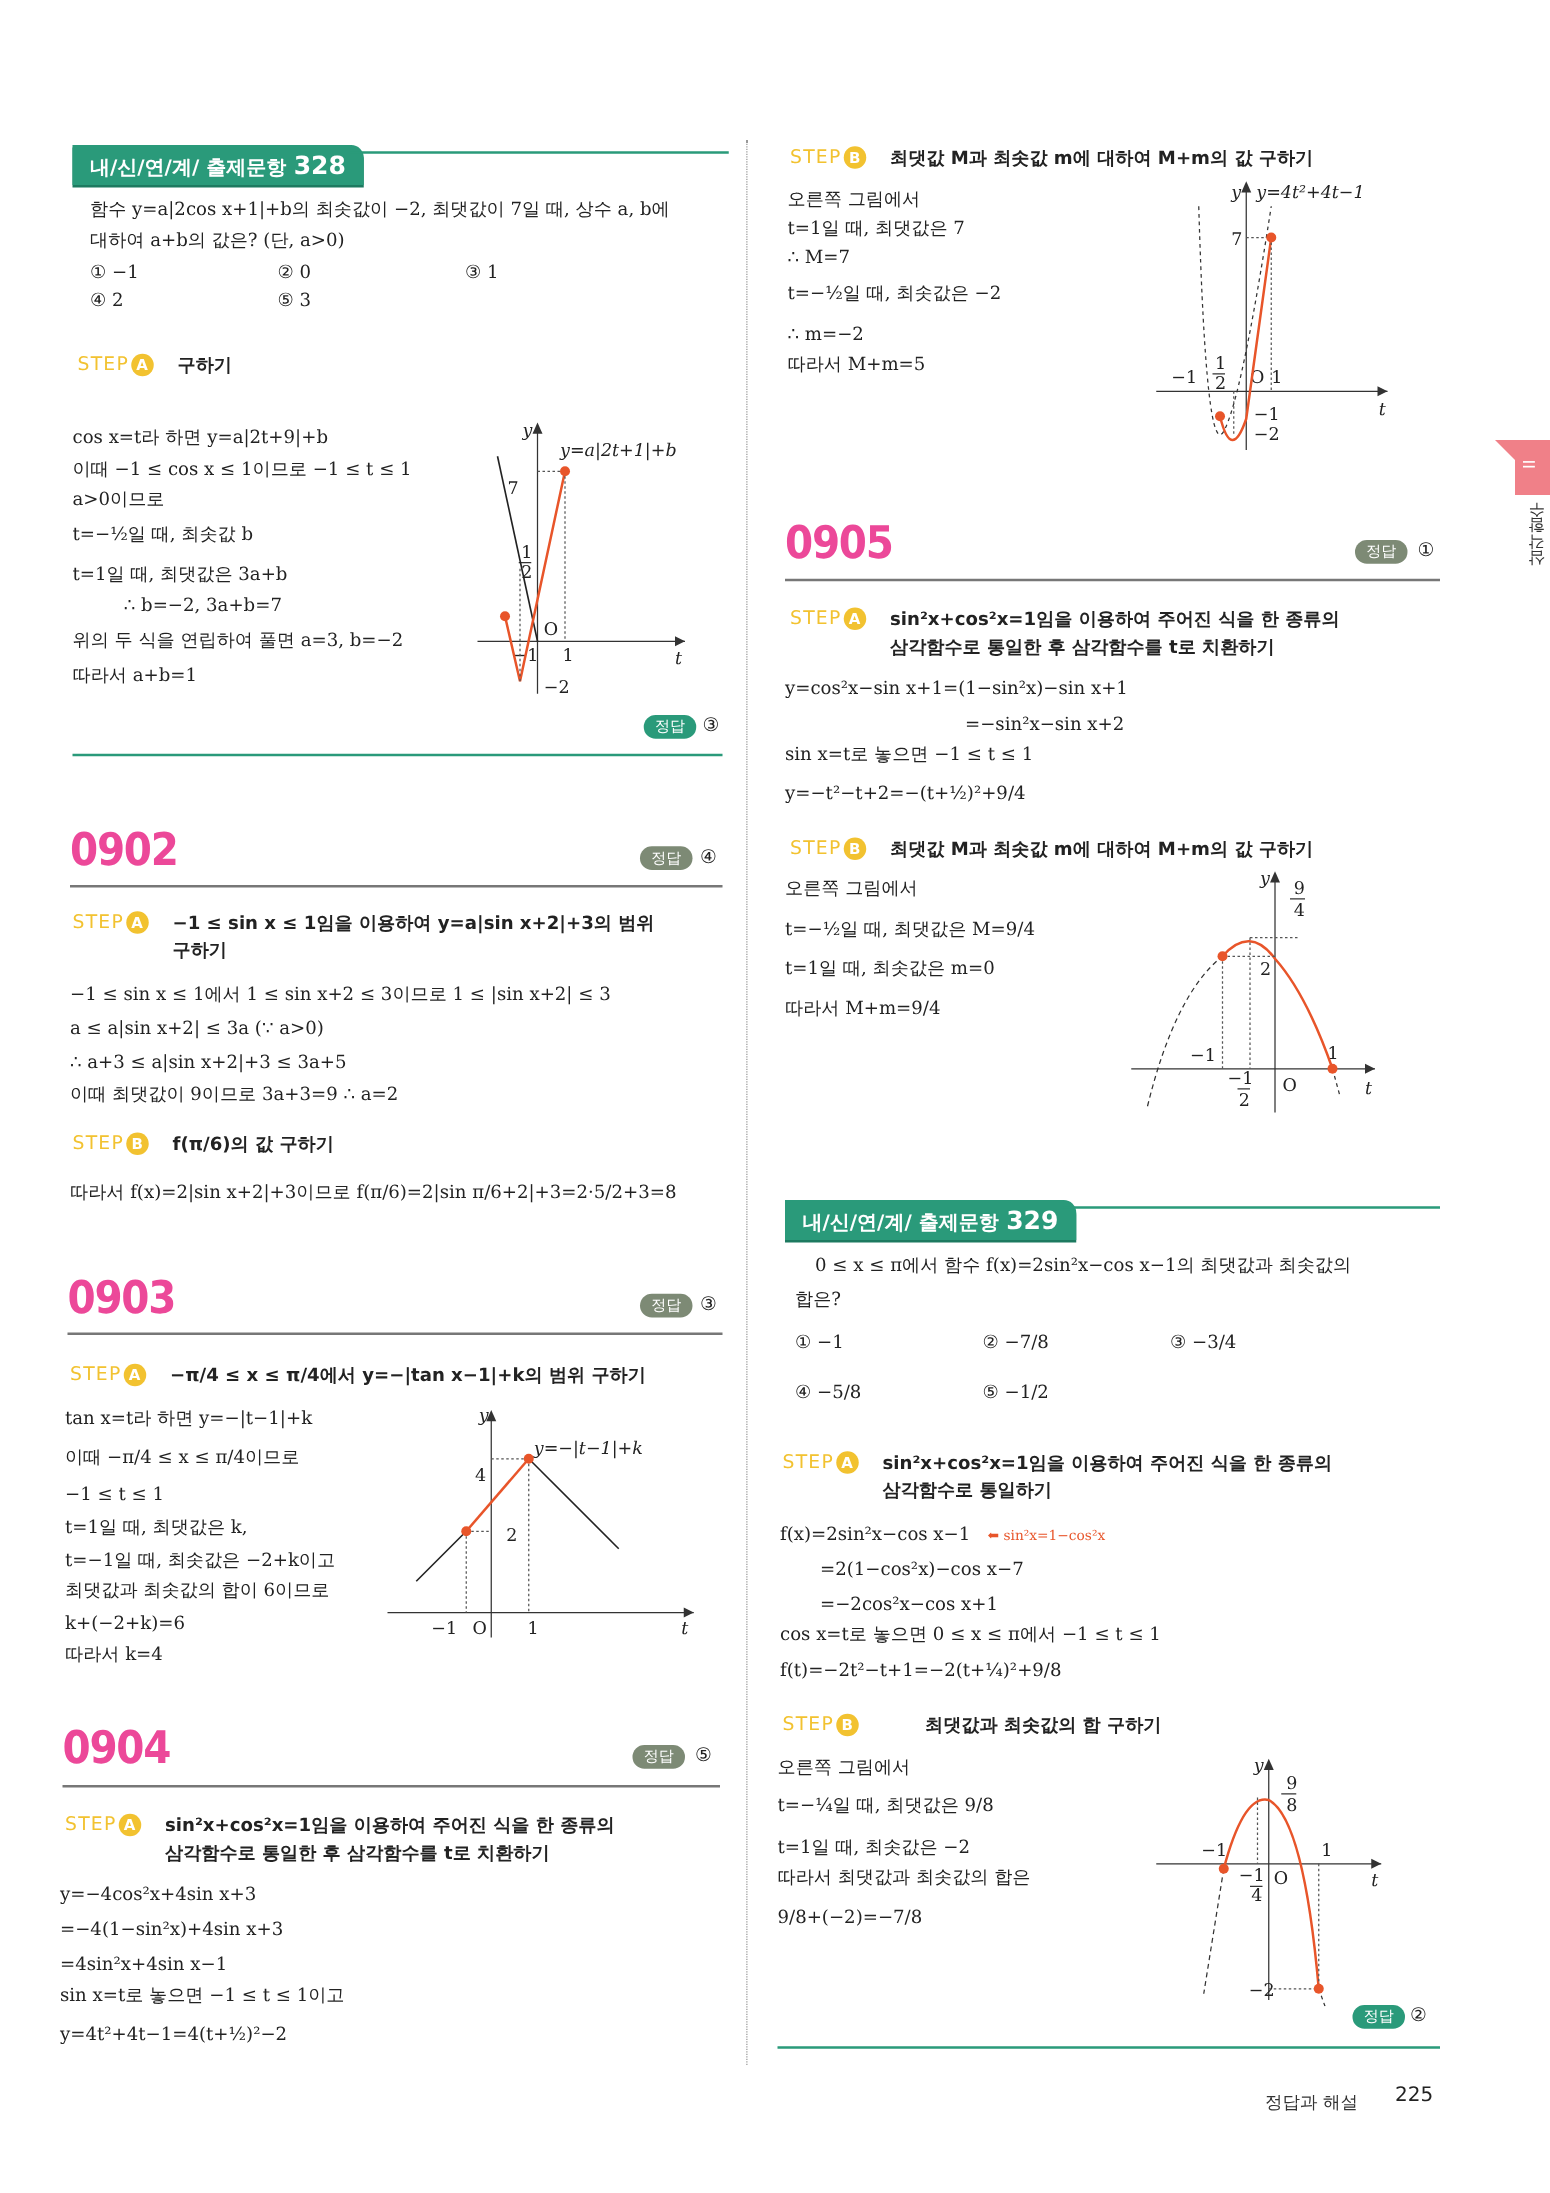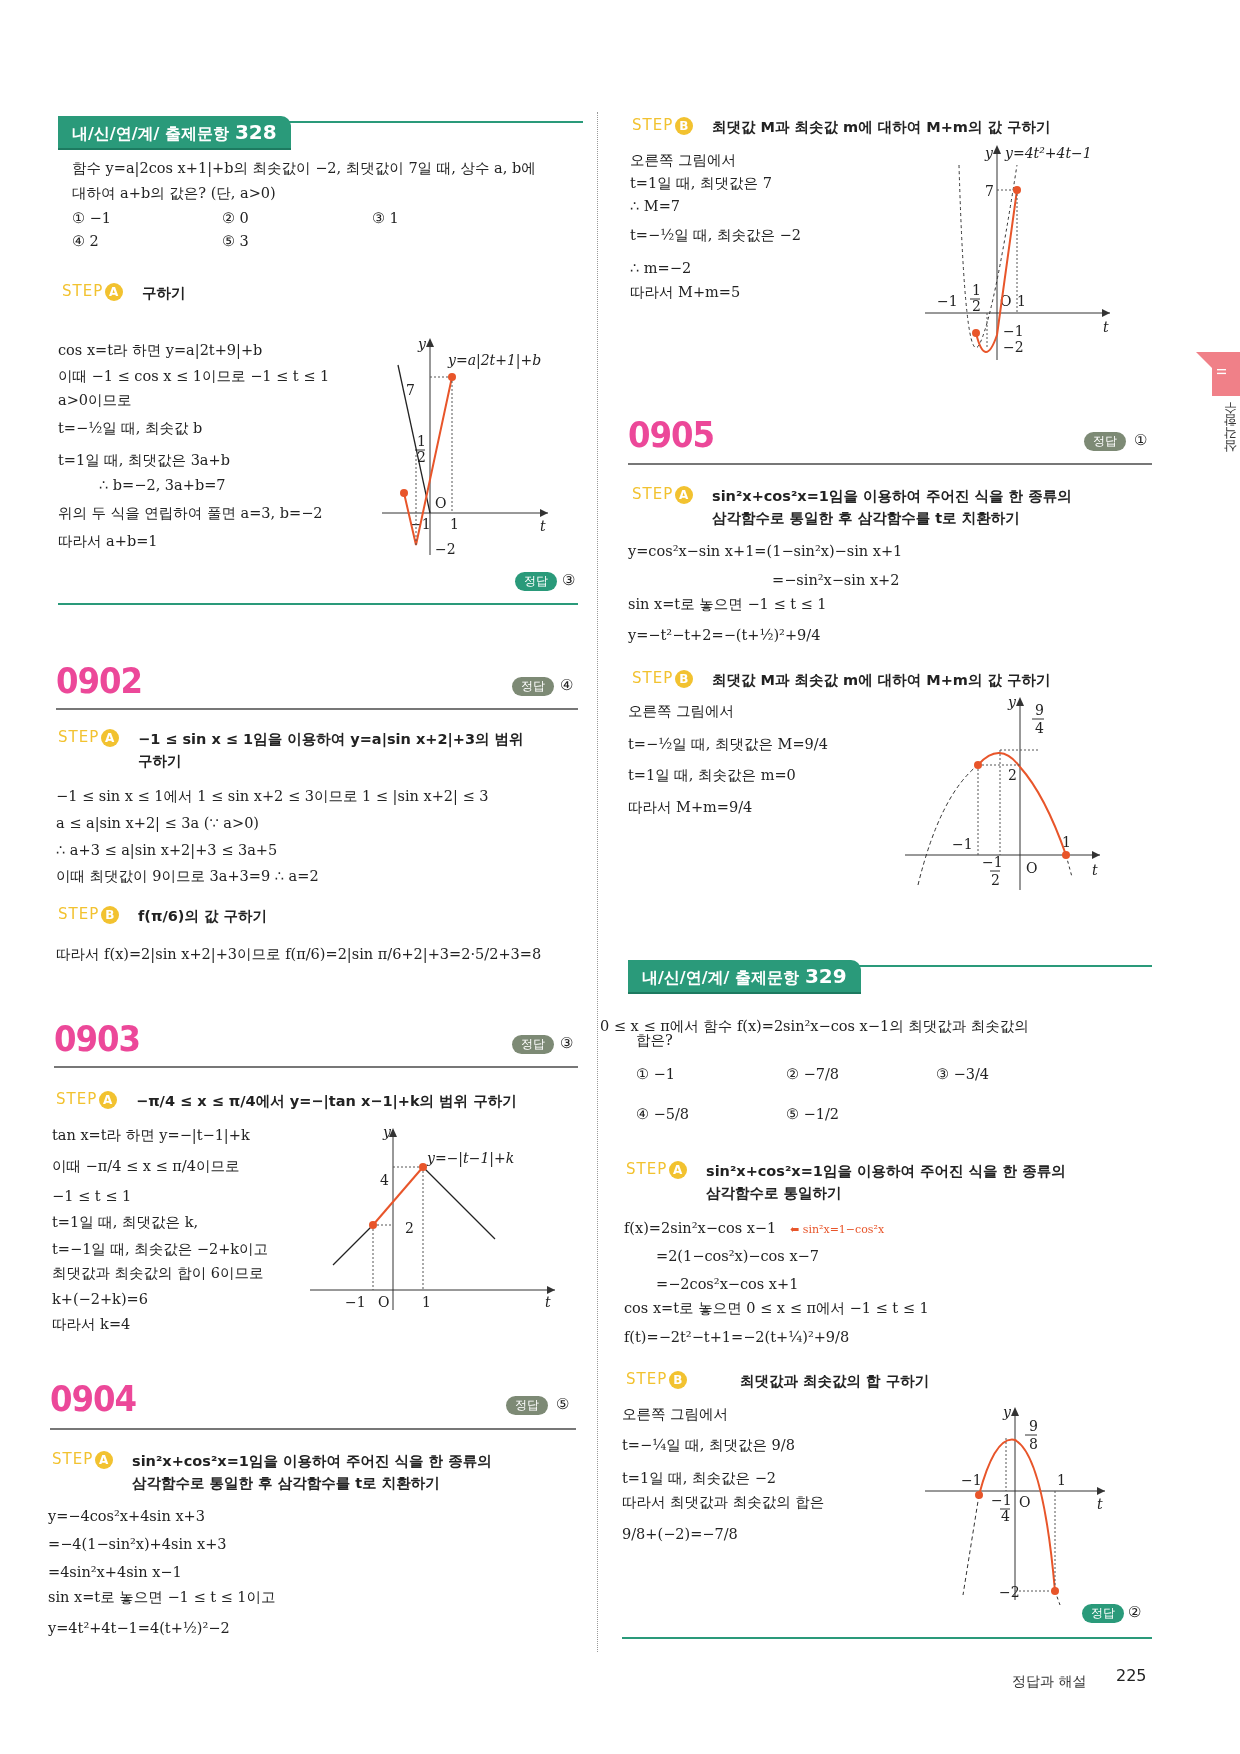--- a/index.html
+++ b/index.html
@@ -248,21 +248,21 @@
   <line x1="88" y1="70" x2="88" y2="160" stroke="#555" stroke-dasharray="2,2"></line>
   <line x1="110" y1="55" x2="110" y2="160" stroke="#555" stroke-dasharray="2,2"></line>
   <circle cx="88" cy="70" r="4" fill="#e8552a"></circle>
   <circle cx="176" cy="160" r="4" fill="#e8552a"></circle>
 </svg>
 
 <div class="naesin" style="left:628px;top:960px;">
   <span>내/신/연/계/ 출제문항</span><span class="num">329</span>
 </div>
 <div class="naesin-line" style="left:850px;top:965px;width:302px;"></div>
-<div class="line" style="left:600px;top:1003px;margin-top:13px;">0 ≤ x ≤ π에서 함수 f(x)=2sin²x−cos x−1의 최댓값과 최솟값의</div>
+<div class="line" style="left:652px;top:1003px;">0 ≤ x ≤ π에서 함수 f(x)=2sin²x−cos x−1의 최댓값과 최솟값의</div>
 <div class="line" style="left:636px;top:1030px;">합은?</div>
 <div class="line" style="left:636px;top:1064px;">① −1</div>
 <div class="line" style="left:786px;top:1064px;">② −7/8</div>
 <div class="line" style="left:936px;top:1064px;">③ −3/4</div>
 <div class="line" style="left:636px;top:1104px;">④ −5/8</div>
 <div class="line" style="left:786px;top:1104px;">⑤ −1/2</div>
 
 <div class="step" style="left:626px;top:1160px;"><span>STEP</span><span class="circ">A</span></div>
 <div class="step-title" style="left:706px;top:1160px;">
     <div>sin²x+cos²x=1임을 이용하여 주어진 식을 한 종류의</div>

